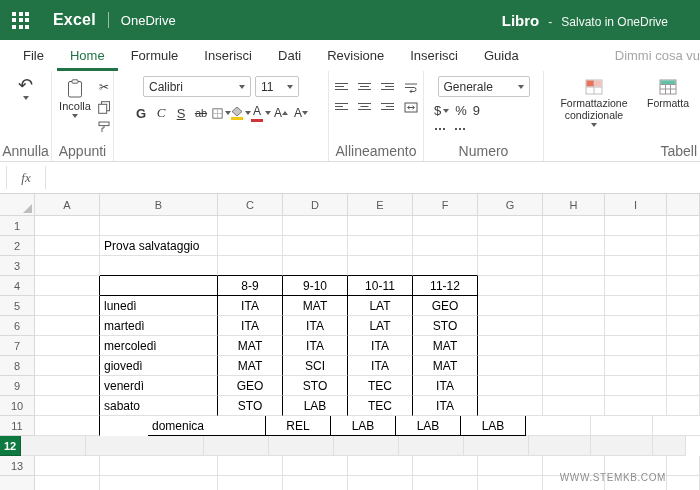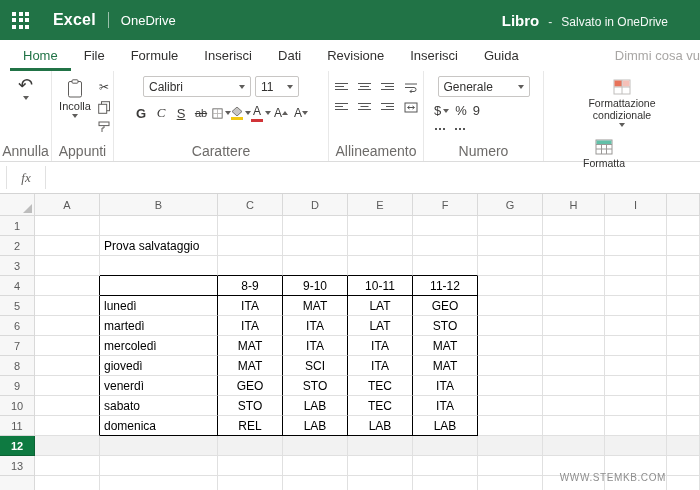--- a/index.html
+++ b/index.html
@@ -65,21 +65,21 @@
   .align-row{display:flex;gap:5px;align-items:center;}
   .al-btn{width:18px;height:14px;display:flex;align-items:center;justify-content:center;}
 
   .g-num{width:120px;}
   .num-row2{display:flex;align-items:center;gap:6px;margin-top:6px;align-self:flex-start;padding-left:6px;}
   .num-btn{display:flex;align-items:center;gap:2px;font-size:13px;}
   .dec-icon{position:relative;width:14px;height:10px;display:inline-block;}
   .dec-icon::before{content:"";position:absolute;left:1px;top:4px;width:2px;height:2px;background:#555;box-shadow:4px 0 #555,8px 0 #555;}
 
   .g-tables{width:156px;border-right:none;}
-  .tables-body{display:flex;gap:6px;align-items:flex-start;flex-direction:column;}
+  .tables-body{display:flex;gap:6px;align-items:flex-start;}
   .g-tables .glabel{text-align:right;padding-right:3px;}
   .cf-text{font-size:10.5px;line-height:12px;text-align:center;max-width:78px;}
 
   
   .formulabar{height:32px;display:flex;align-items:stretch;border-bottom:1px solid #d4d4d4;background:#fff;box-sizing:border-box;}
   .namebox{width:96px;margin:4px 0 4px 6px;border:1px solid #d1d1d1;border-radius:2px;display:flex;align-items:center;justify-content:space-between;padding:0 7px;font-size:12px;color:#333;box-sizing:border-box;}
   .fb-sep{width:1px;background:#e1e1e1;margin:4px 6px;}
   .fx-btn{width:26px;display:flex;align-items:center;justify-content:center;font-family:"Liberation Serif",serif;font-style:italic;font-size:13px;color:#5f5d5b;}
   .fb-input{flex:1;display:flex;align-items:center;font-size:12px;padding-left:8px;color:#000;}
 
@@ -127,22 +127,22 @@
     <span class="tb-service">OneDrive</span>
     <div class="tb-right">
       <span class="tb-doc">Libro</span>
       <span class="tb-dash">-</span>
       <span class="tb-saved">Salvato in OneDrive</span>
     </div>
   </header>
 
   <nav class="tabsbar">
     <div id="tabs-list">
+        <div class="tab">File</div>
         <div class="tab active">Home</div>
-        <div class="tab">File</div>
         <div class="tab">Formule</div>
         <div class="tab">Inserisci</div>
         <div class="tab">Dati</div>
         <div class="tab">Revisione</div>
         <div class="tab">Inserisci</div>
         <div class="tab">Guida</div>
       </div>
     <div class="tellme">Dimmi cosa vu</div>
   </nav>
 
@@ -228,21 +228,20 @@
         </button>
         <button class="fmt-btn">
           <span class="grow-a">A</span>
             <span class="chev-up"></span>
         </button>
         <button class="fmt-btn">
           <span class="grow-a">A</span>
             <span class="chev"></span>
         </button>
       </div>
-      <div class="glabel">Carattere</div>
     </div>
 
     <div class="rgroup g-align">
       <div class="align-rows">
         <div class="align-row">
           <button class="al-btn">
             <svg width="13" height="10" stroke="#555">
                 <path d="M0 1.5 h13 M0 4.5 h9 M0 7.5 h13"></path>
               </svg>
           </button>
@@ -333,20 +332,21 @@
         </button>
         <button class="big-btn">
           <svg width="18" height="16" viewBox="0 0 18 16">
             <rect x="1" y="1" width="16" height="14" fill="#fff" stroke="#9a9896"></rect>
             <rect x="1.5" y="1.5" width="15" height="4" fill="#62c0a8"></rect>
             <path d="M1 5.5 H17 M1 10 H17 M6.5 5.5 V15 M11.5 5.5 V15" stroke="#9a9896"></path>
           </svg>
           <span class="cf-text">Formatta</span>
         </button>
       </div>
+      <div class="glabel">Tabell</div>
     </div>
 
   </div>
 
   <div class="formulabar">
     <div class="fb-sep"></div>
     <button class="fx-btn">
       <span>fx</span>
     </button>
     <div class="fb-sep"></div>
@@ -495,32 +495,32 @@
         <div class="cell t-subj t-v" style="width: 65px;">TEC</div>
         <div class="cell t-subj t-v" style="width: 65px;">ITA</div>
         <div class="cell" style="width: 65px;"></div>
         <div class="cell" style="width: 62px;"></div>
         <div class="cell" style="width: 62px;"></div>
         <div class="cell" style="width: 33px;"></div>
       </div>
       <div class="srow">
         <div class="hcell rowh" style="width: 35px;">11</div>
         <div class="cell t-leftedge" style="width: 65px;"></div>
-        <div class="cell t-day t-v t-b" style="width: 118px;">domenica</div>
+        <div class="cell t-day t-v t-b" style="width: 118px; margin-left: 48px;">domenica</div>
         <div class="cell t-subj t-v t-b" style="width: 65px;">REL</div>
         <div class="cell t-subj t-v t-b" style="width: 65px;">LAB</div>
         <div class="cell t-subj t-v t-b" style="width: 65px;">LAB</div>
         <div class="cell t-subj t-v t-b" style="width: 65px;">LAB</div>
         <div class="cell" style="width: 65px;"></div>
         <div class="cell" style="width: 62px;"></div>
         <div class="cell" style="width: 62px;"></div>
         <div class="cell" style="width: 33px;"></div>
       </div>
       <div class="srow">
-        <div class="hcell rowh active" style="width: 35px;">12</div>
+        <div class="hcell rowh active" style="width: 21px;">12</div>
         <div class="cell arow" style="width: 65px;"></div>
         <div class="cell arow" style="width: 118px;"></div>
         <div class="cell arow" style="width: 65px;"></div>
         <div class="cell arow" style="width: 65px;"></div>
         <div class="cell arow" style="width: 65px;"></div>
         <div class="cell arow" style="width: 65px;"></div>
         <div class="cell arow" style="width: 65px;"></div>
         <div class="cell arow" style="width: 62px;"></div>
         <div class="cell arow" style="width: 62px;"></div>
         <div class="cell arow" style="width: 33px;"></div>

